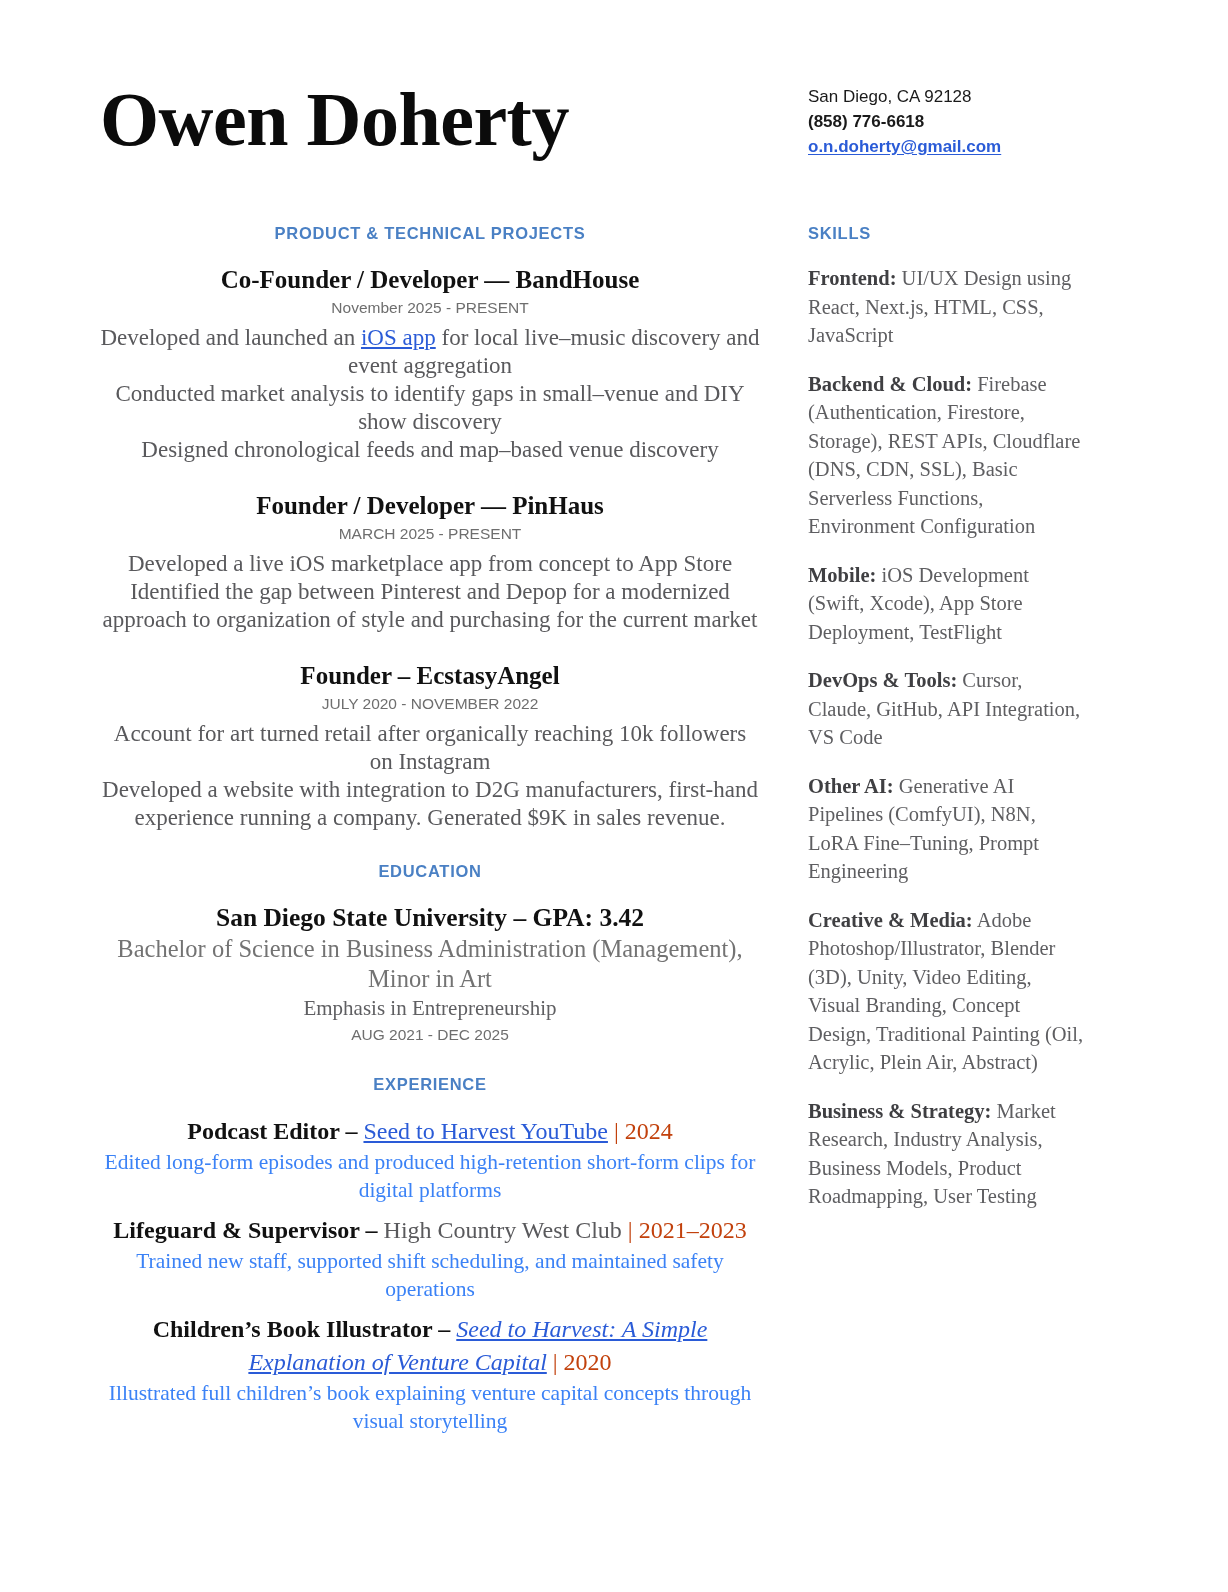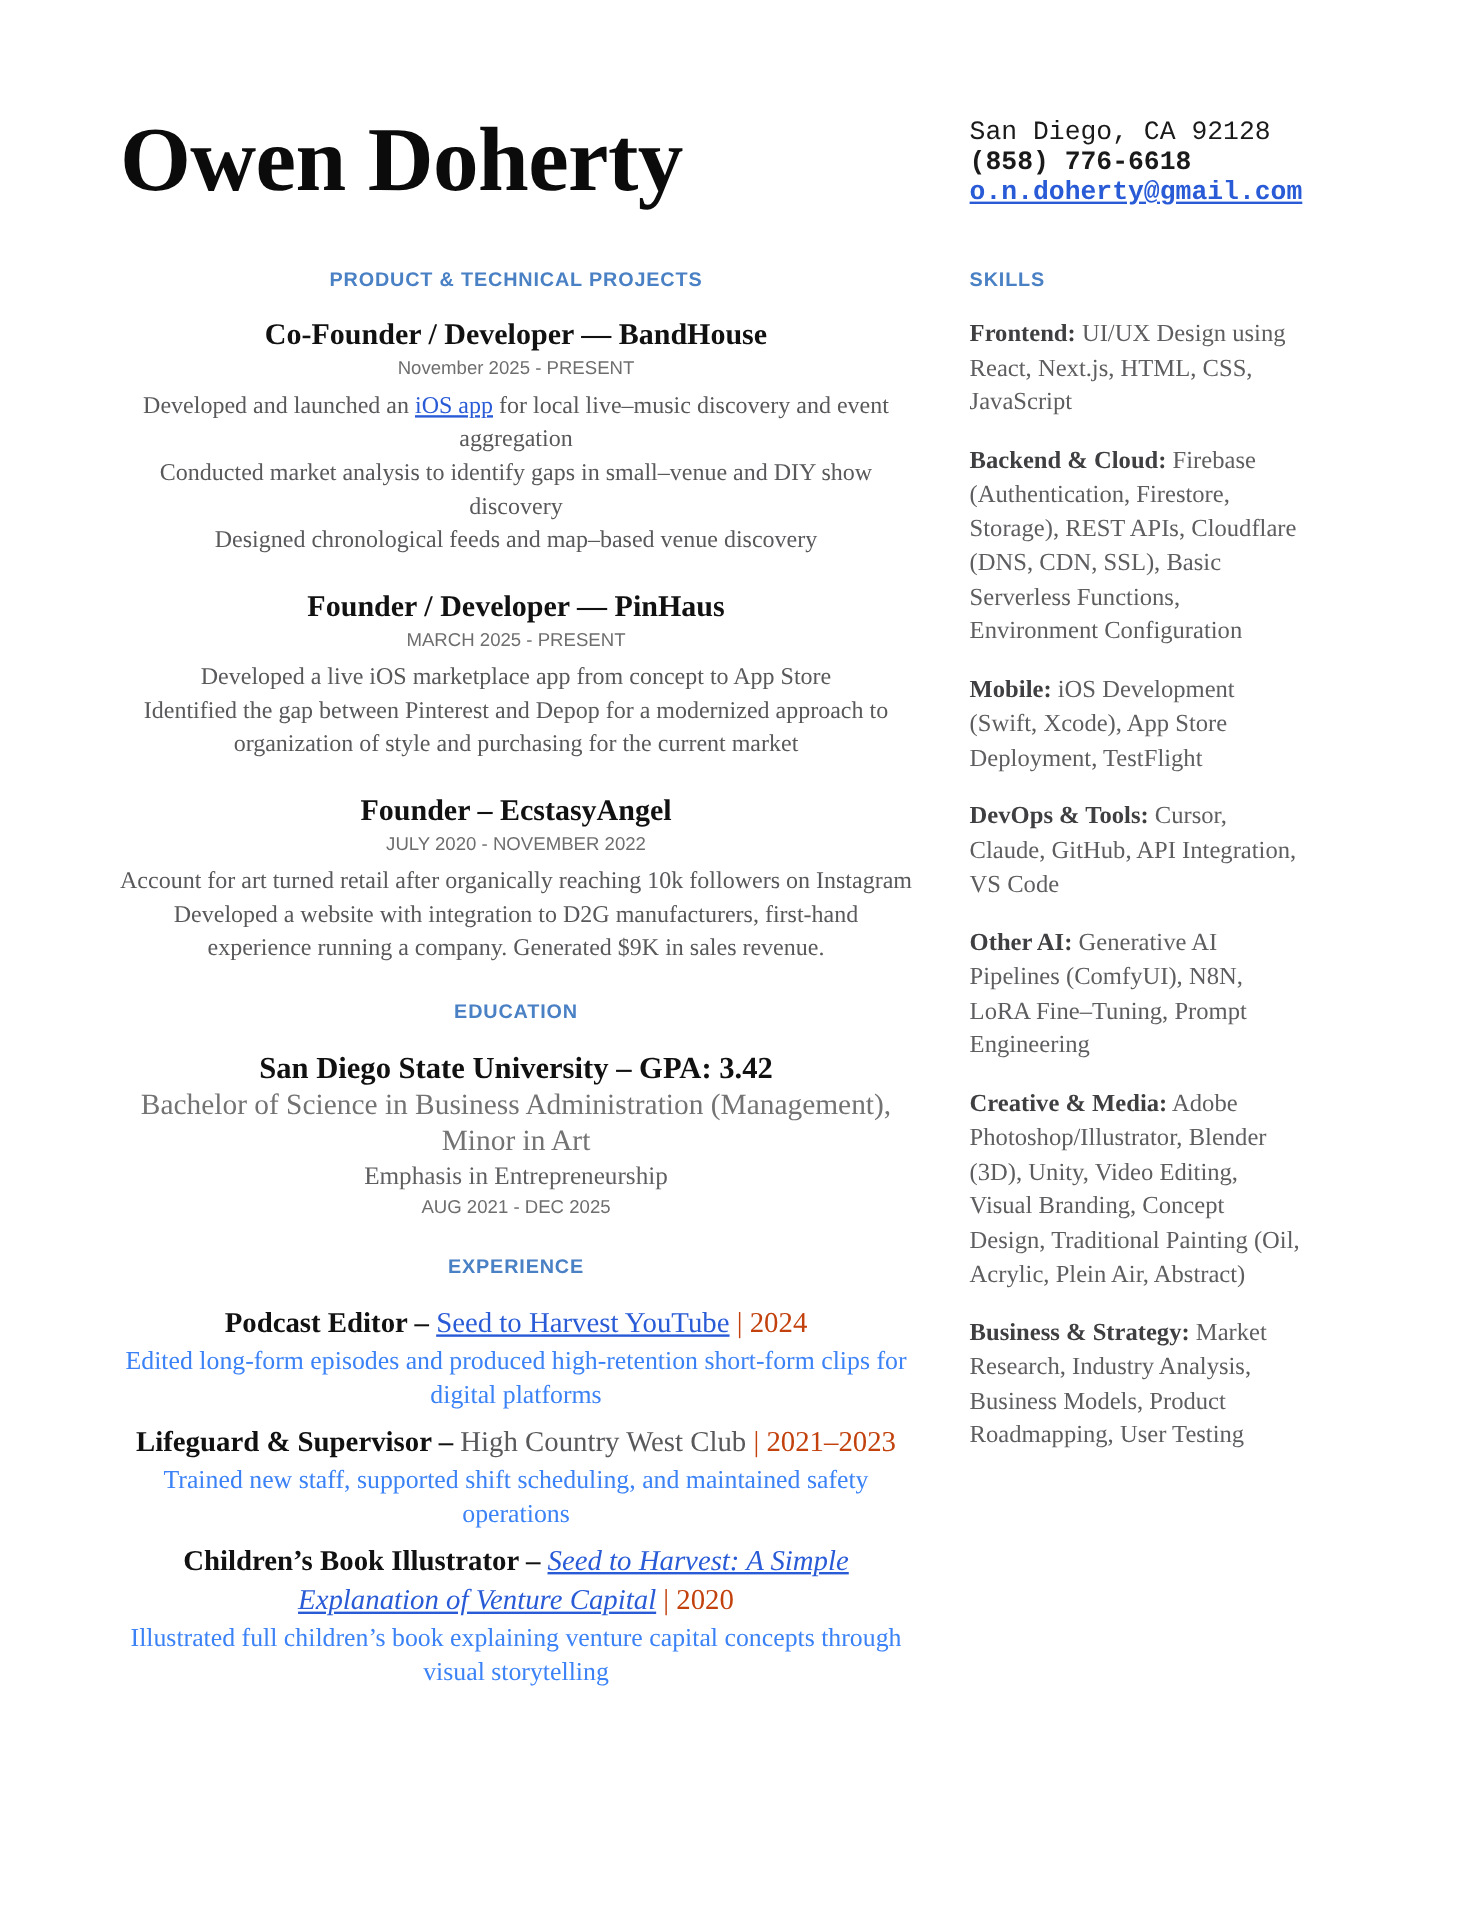--- a/index.html
+++ b/index.html
@@ -14,43 +14,43 @@
     height: 1592px;
     background: #ffffff;
     overflow: hidden;
     box-sizing: border-box;
   }
 
   
   .header {
     position: absolute;
     left: 100px;
-    top: 90px;
+    top: 76px;
     width: 1030px;
     height: 110px;
   }
   .name {
     position: absolute;
     left: 0;
     top: 0;
     font-family: "Liberation Serif", "DejaVu Serif", serif;
     font-weight: 700;
     font-size: 76px;
     line-height: 86px;
     letter-spacing: -0.5px;
     color: #0b0b0b;
     white-space: nowrap;
   }
   .contact {
     position: absolute;
     left: 708px;
     top: 8px;
     width: 320px;
-    font-family: Liberation Mono, monospace;
-    font-size: 22px;
+    font-family: Liberation Sans, sans-serif;
+    font-size: 17px;
     line-height: 25px;
     color: #1a1a1a;
   }
   .contact .addr { font-weight: 400; }
   .contact .phone { font-weight: 700; }
   .contact .email {
     font-weight: 700;
     color: #2a5bd7;
     text-decoration: underline;
     text-underline-offset: 2px;
@@ -101,21 +101,21 @@
     font-family: "Liberation Sans", "DejaVu Sans", sans-serif;
     font-weight: 400;
     font-size: 15.5px;
     line-height: 21px;
     color: #6e6e6e;
     margin: 0 0 6px 0;
   }
   .bullet {
     font-family: "Liberation Serif", "DejaVu Serif", serif;
     font-weight: 400;
-    font-size: 20px;
+    font-size: 23px;
     line-height: 28px;
     color: #59595c;
     margin: 0;
   }
   a.inline-link {
     color: #2a5bd7;
     text-decoration: underline;
     text-underline-offset: 2px;
   }
 

